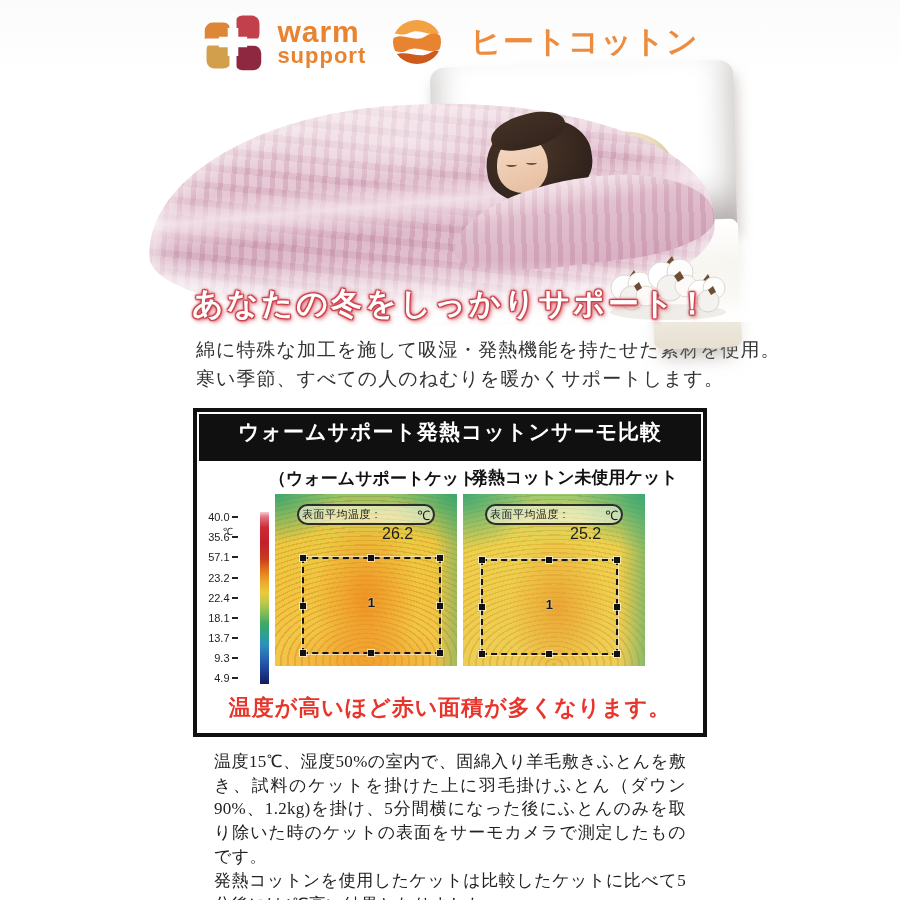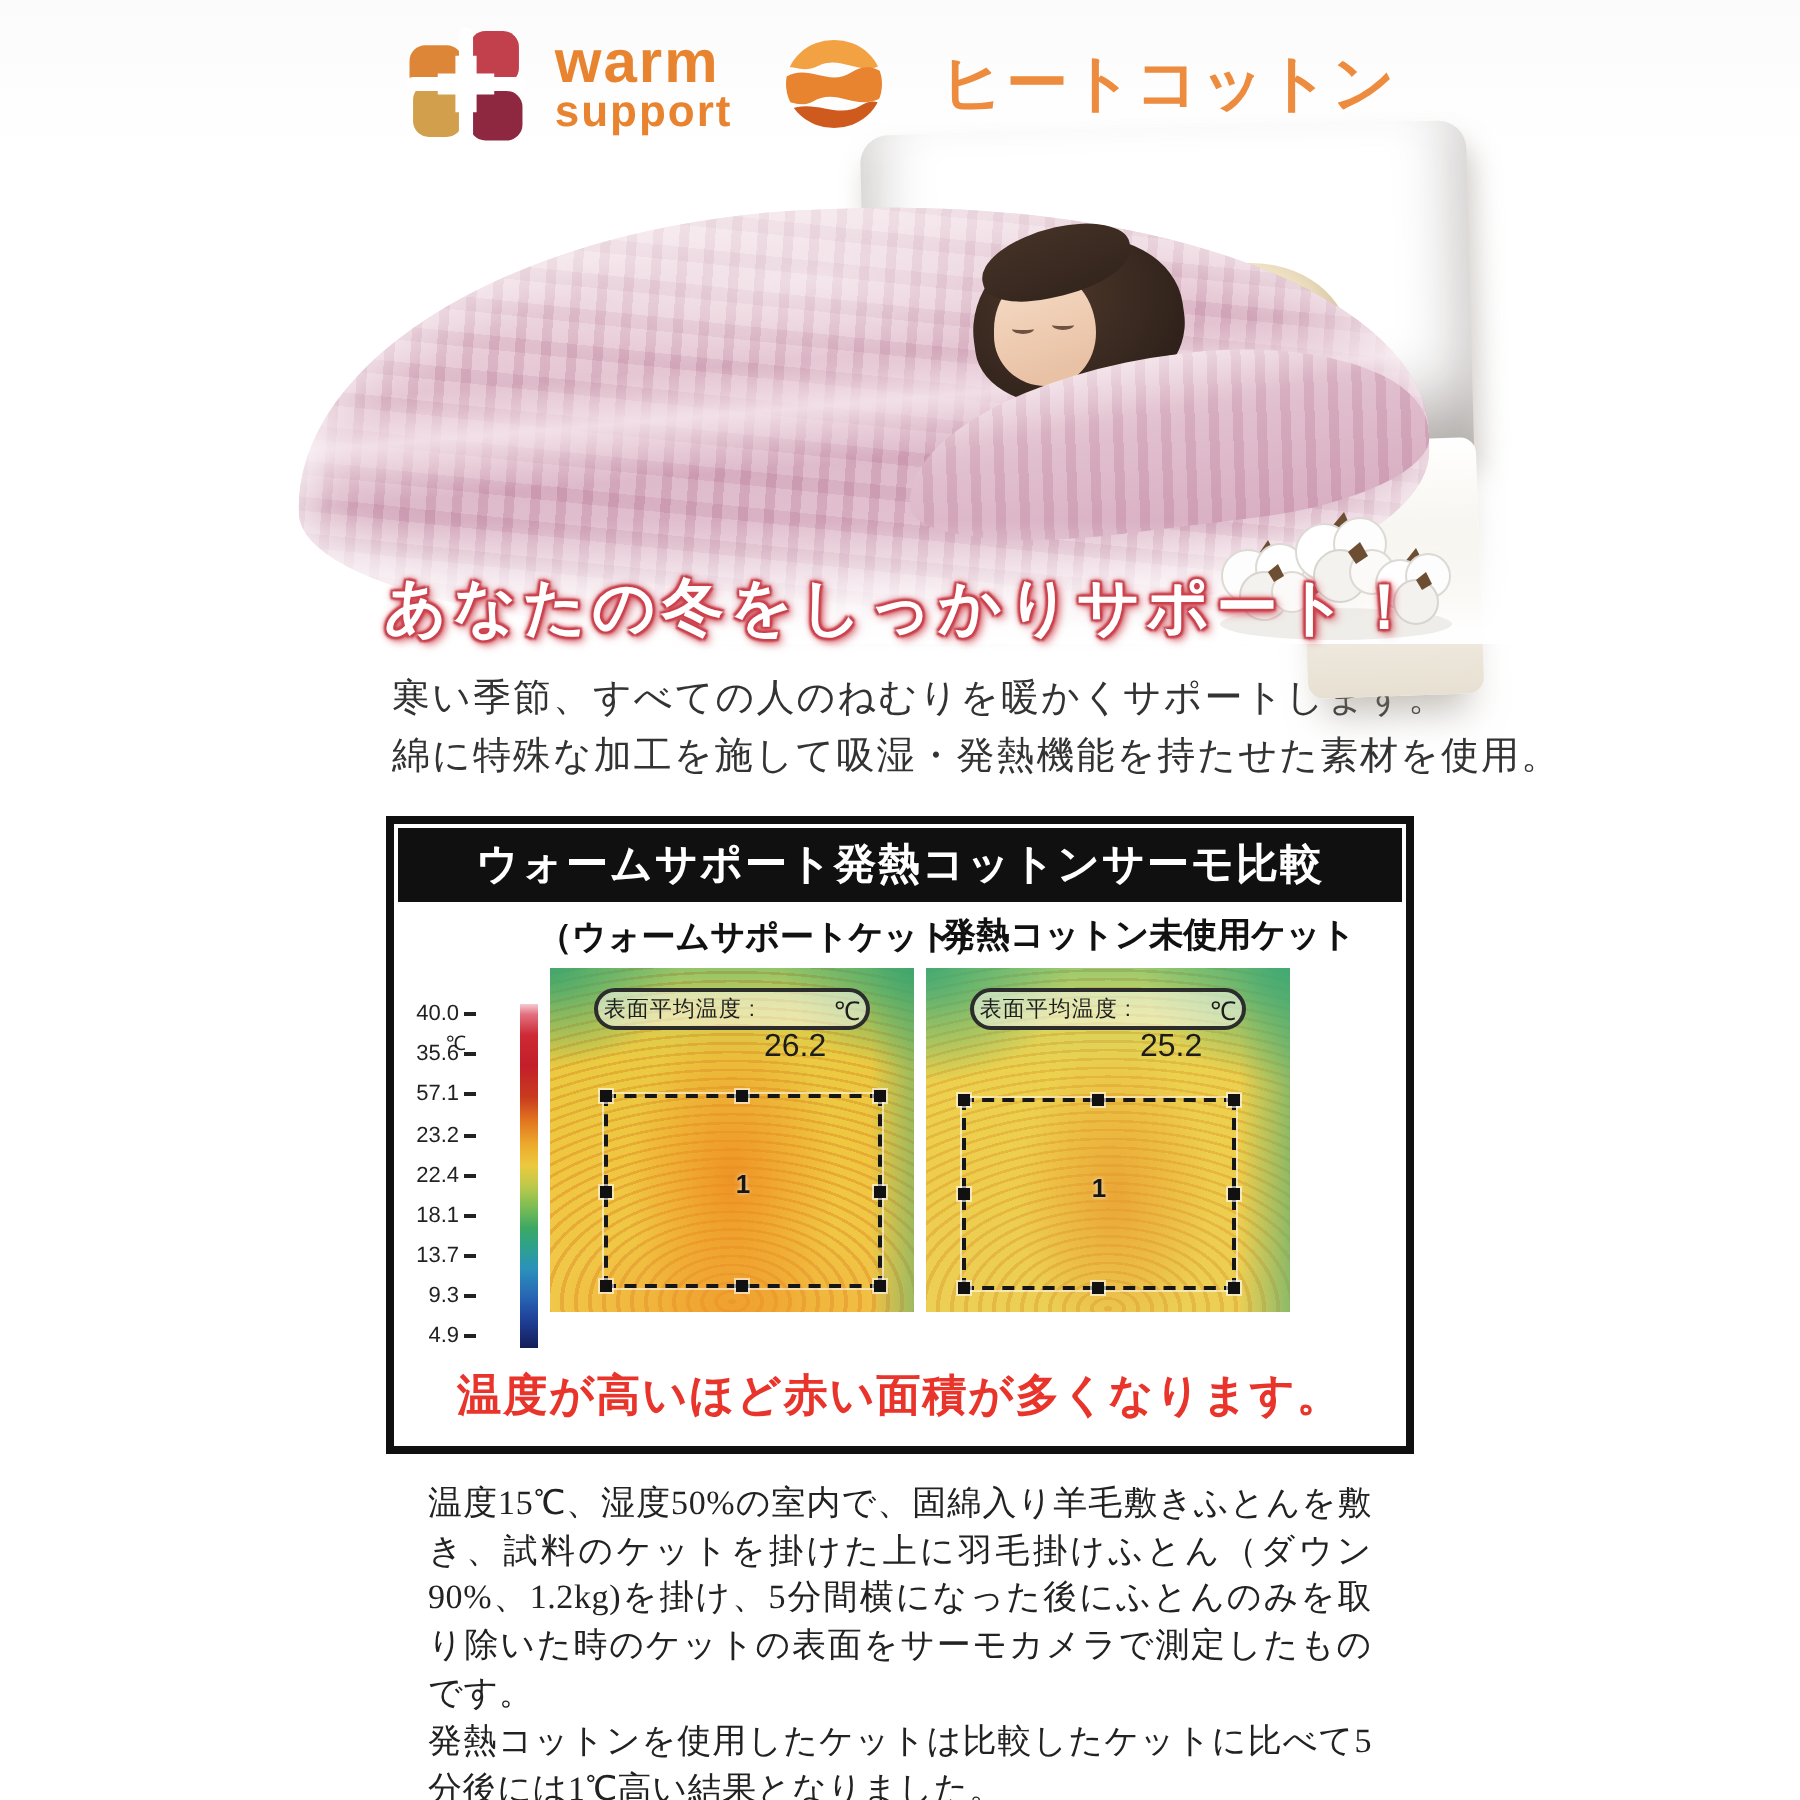--- a/index.html
+++ b/index.html
@@ -120,21 +120,21 @@
 
   
   .panel {
     width: 514px; margin: 15px auto 0;
     border: 4px solid #101010; background: #fff;
   }
   .panel-title {
     margin: 2px 2px 0;
     background: #101010; color: #fff;
     font-size: 21px; font-weight: bold; letter-spacing: 1px;
-    text-align: center; padding: 4px 0 5px;
+    text-align: center; padding: 4px 0 15px;
   }
   .hdr-row { display: flex; align-items: flex-end; padding-left: 72px; margin-top: 7px; }
   .hdr { width: 182px; text-align: center; font-weight: bold; font-size: 17px; line-height: 1.22; color: #111; white-space: nowrap; }
   .hdr + .hdr { margin-left: 20px; margin-bottom: 1px; }
   .thermo-row { display: flex; padding-left: 10px; margin-top: 4px; }
   .scale { width: 62px; display: flex; position: relative; margin-top: 18px; gap: 21px; }
   .scale-labels { width: 42px; height: 172px; display: flex; flex-direction: column; justify-content: space-between; }
   .scale-label { display: flex; align-items: center; justify-content: flex-end; gap: 2px; height: 11px; font-size: 11px; color: #222; }
   .scale-label .tick { width: 6px; height: 2px; background: #222; display: inline-block; }
   .scale-unit { position: absolute; top: 12px; left: 16px; font-size: 10px; color: #222; }
@@ -274,22 +274,22 @@
       <circle cx="104" cy="52" r="12" fill="#ffffff" stroke="#ddd9d4"></circle>
       <circle cx="118" cy="48" r="11" fill="#fdfdfd" stroke="#ddd9d4"></circle>
       <circle cx="112" cy="61" r="11" fill="#f4f2ef" stroke="#d8d4cf"></circle>
       <path d="M112 50 l5 -4 3 6 -5 3 z" fill="#6e4e33"></path>
     </g>
   </svg>
   <div class="headline">あなたの冬をしっかりサポート！</div>
 </div>
 
 <div class="intro">
+  <div>綿に特殊な加工を施して吸湿・発熱機能を持たせた素材を使用。</div>
   <div>寒い季節、すべての人のねむりを暖かくサポートします。</div>
-  <div>綿に特殊な加工を施して吸湿・発熱機能を持たせた素材を使用。</div>
 </div>
 
 <div class="panel">
   <div class="panel-title">ウォームサポート発熱コットンサーモ比較</div>
 
   <div class="hdr-row">
     <div class="hdr">
       <div>（ウォームサポートケット）</div>
     </div>
     <div class="hdr">発熱コットン未使用ケット</div>

